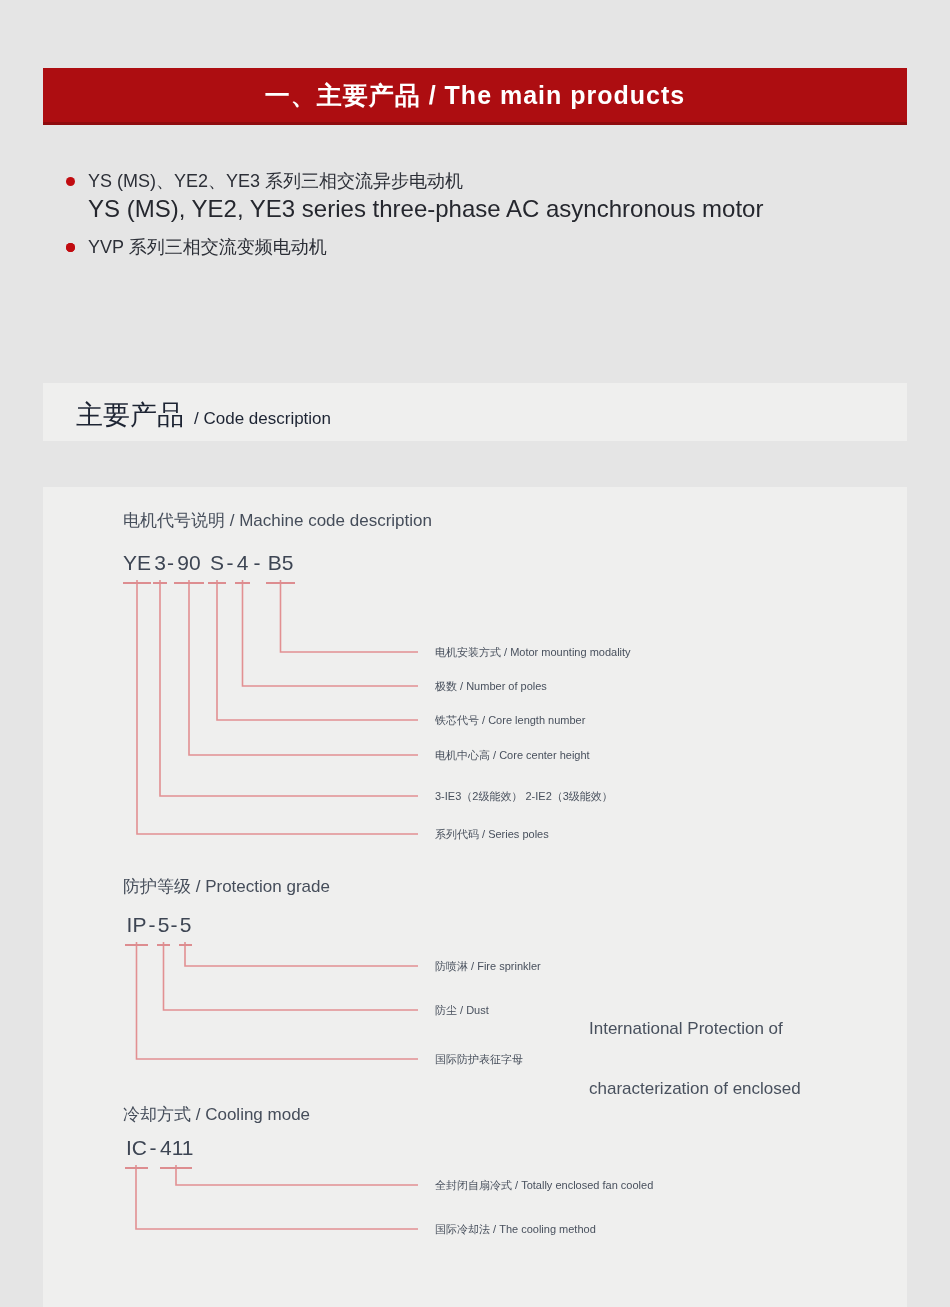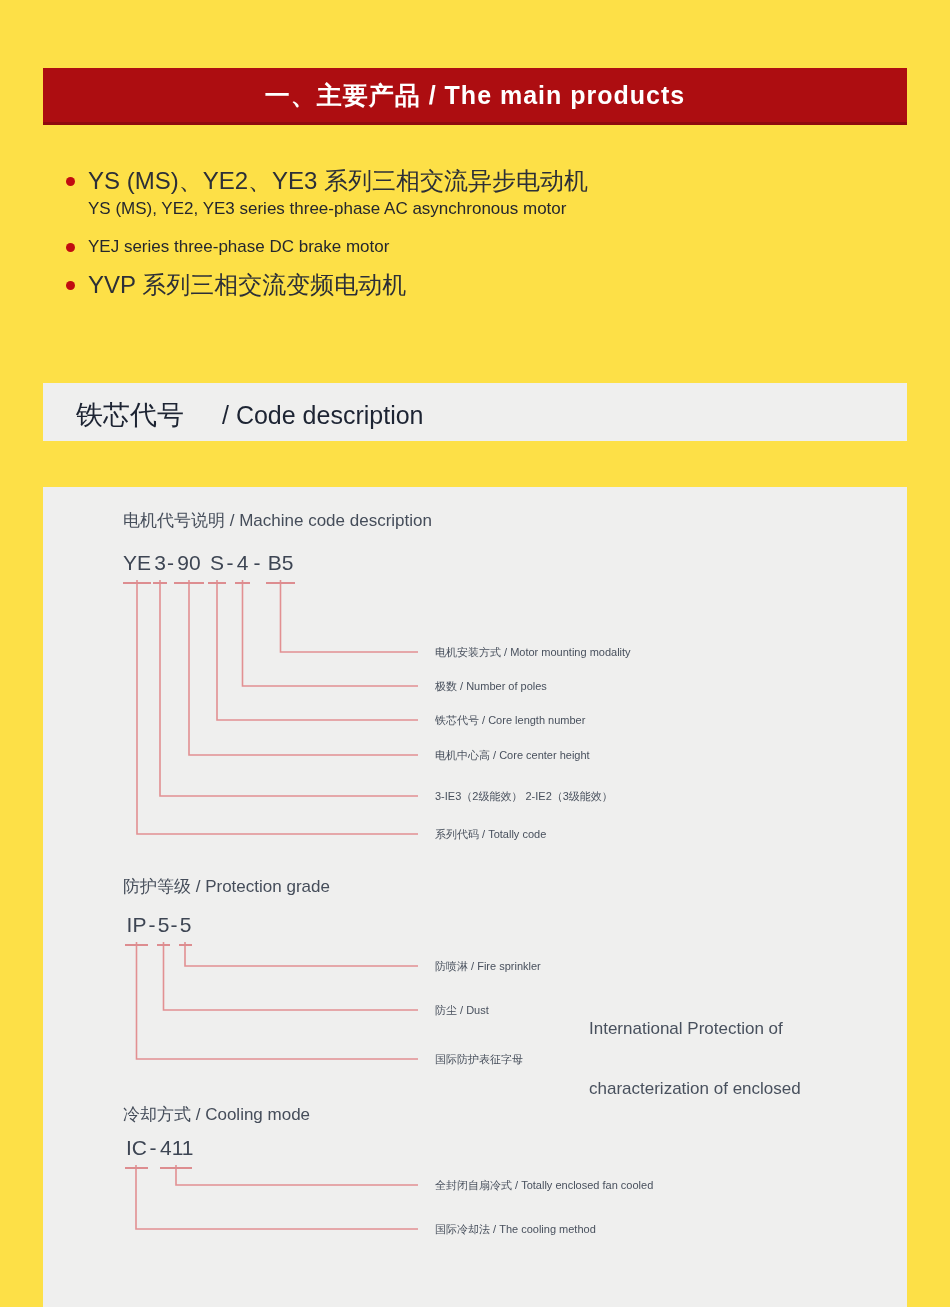--- a/index.html
+++ b/index.html
@@ -1,42 +1,42 @@
 <!DOCTYPE html>
 <html><head>
 <meta charset="utf-8">
 <style>
   * { margin:0; padding:0; box-sizing:border-box; }
   html,body { background:#ffffff; }
   body { font-family:"Liberation Sans","DejaVu Sans",sans-serif; }
-  .page { position:relative; width:950px; height:1307px; background:#fde047; overflow:hidden; }
+  .page { position:relative; width:950px; height:1307px; background:#e5e5e5; overflow:hidden; }
 
   
   .banner {
     position:absolute; left:43px; top:68px; width:864px; height:57px;
     background:#ad0d11; border-bottom:3px solid #8f0b0e;
     display:flex; align-items:center; justify-content:center;
   }
   .banner-title { color:#ffffff; font-size:25px; font-weight:700; letter-spacing:1px; }
 
   
   .products { position:absolute; left:66px; top:167px; width:760px; }
   .product-item { position:relative; padding-left:22px; margin-bottom:10px; }
   .dot { position:absolute; left:0; top:10px; width:9px; height:9px; border-radius:50%; background:#c10b10; }
-  .p-zh { font-size:24px; line-height:28px; color:#2c2f37; font-weight:500; }
-  .p-en { font-size:17px; line-height:28px; color:#25272e; font-weight:400; }
+  .p-zh { font-size:18px; line-height:28px; color:#2c2f37; font-weight:500; }
+  .p-en { font-size:24px; line-height:28px; color:#25272e; font-weight:400; }
 
   
   .band {
     position:absolute; left:43px; top:383px; width:864px; height:58px;
     background:#efefee; display:flex; align-items:baseline; padding-left:33px;
   }
   .band-inner { display:flex; align-items:baseline; gap:10px; margin-top:14px; }
   .band-zh { font-size:27px; font-weight:500; color:#1d2433; }
-  .band-en { font-size:25px; font-weight:300; color:#1d2433;margin-left:28px; }
+  .band-en { font-size:17px; font-weight:300; color:#1d2433; }
 
   
   .panel {
     position:absolute; left:43px; top:487px; width:864px; height:942px;
     background:#efefee;
   }
   .sec-title { position:absolute; left:80px; font-size:17px; color:#454d5a; white-space:pre; }
   .code { position:absolute; left:0; height:26px; width:100%; }
   .code span {
     position:absolute; display:block; text-align:center;
@@ -63,31 +63,30 @@
   </div>
 
   <div class="products">
     <div class="product-item">
       <span class="dot"></span>
       <div class="p-zh">YS (MS)、YE2、YE3 系列三相交流异步电动机</div>
       <div class="p-en">YS (MS), YE2, YE3 series three-phase AC asynchronous motor</div>
     </div>
     <div class="product-item">
       <span class="dot"></span>
-      <div class="p-en">YEJ series three-phase DC brake motor</div>
     </div>
     <div class="product-item">
       <span class="dot"></span>
       <div class="p-zh">YVP 系列三相交流变频电动机</div>
     </div>
   </div>
 
   <div class="band">
     <div class="band-inner">
-      <span class="band-zh">铁芯代号</span>
+      <span class="band-zh">主要产品</span>
       <span class="band-en">/ Code description</span>
     </div>
   </div>
 
   <div class="panel">
 
     <svg class="lines" width="864" height="778" viewBox="0 0 864 778" fill="none" stroke="#e29092" stroke-width="1.6">
 
       <path d="M237.5,93 V165 H375"></path>
       <path d="M199.5,93 V199 H375"></path>
@@ -116,21 +115,21 @@
       <span class="u" style="left:192px;width:15px">4</span>
       <span style="left:206px;width:16px">-</span>
       <span class="u" style="left:223px;width:29px">B5</span>
     </div>
 
     <div class="dlabel" style="top:165px">电机安装方式 / Motor mounting modality</div>
     <div class="dlabel" style="top:199px">极数 / Number of poles</div>
     <div class="dlabel" style="top:233px">铁芯代号 / Core length number</div>
     <div class="dlabel" style="top:268px">电机中心高 / Core center height</div>
     <div class="dlabel" style="top:309px">3-IE3（2级能效） 2-IE2（3级能效）</div>
-    <div class="dlabel" style="top:347px">系列代码 / Totally code</div>
+    <div class="dlabel" style="top:347px">系列代码 / Series poles</div>
 
     <div class="sec-title" style="top:388px">防护等级 / Protection grade</div>
 
     <div class="code" style="top:425px">
       <span class="u" style="left:82px;width:23px">IP</span>
       <span style="left:104px;width:10px">-</span>
       <span class="u" style="left:114px;width:13px">5</span>
       <span style="left:126px;width:10px">-</span>
       <span class="u" style="left:136px;width:13px">5</span>
     </div>

